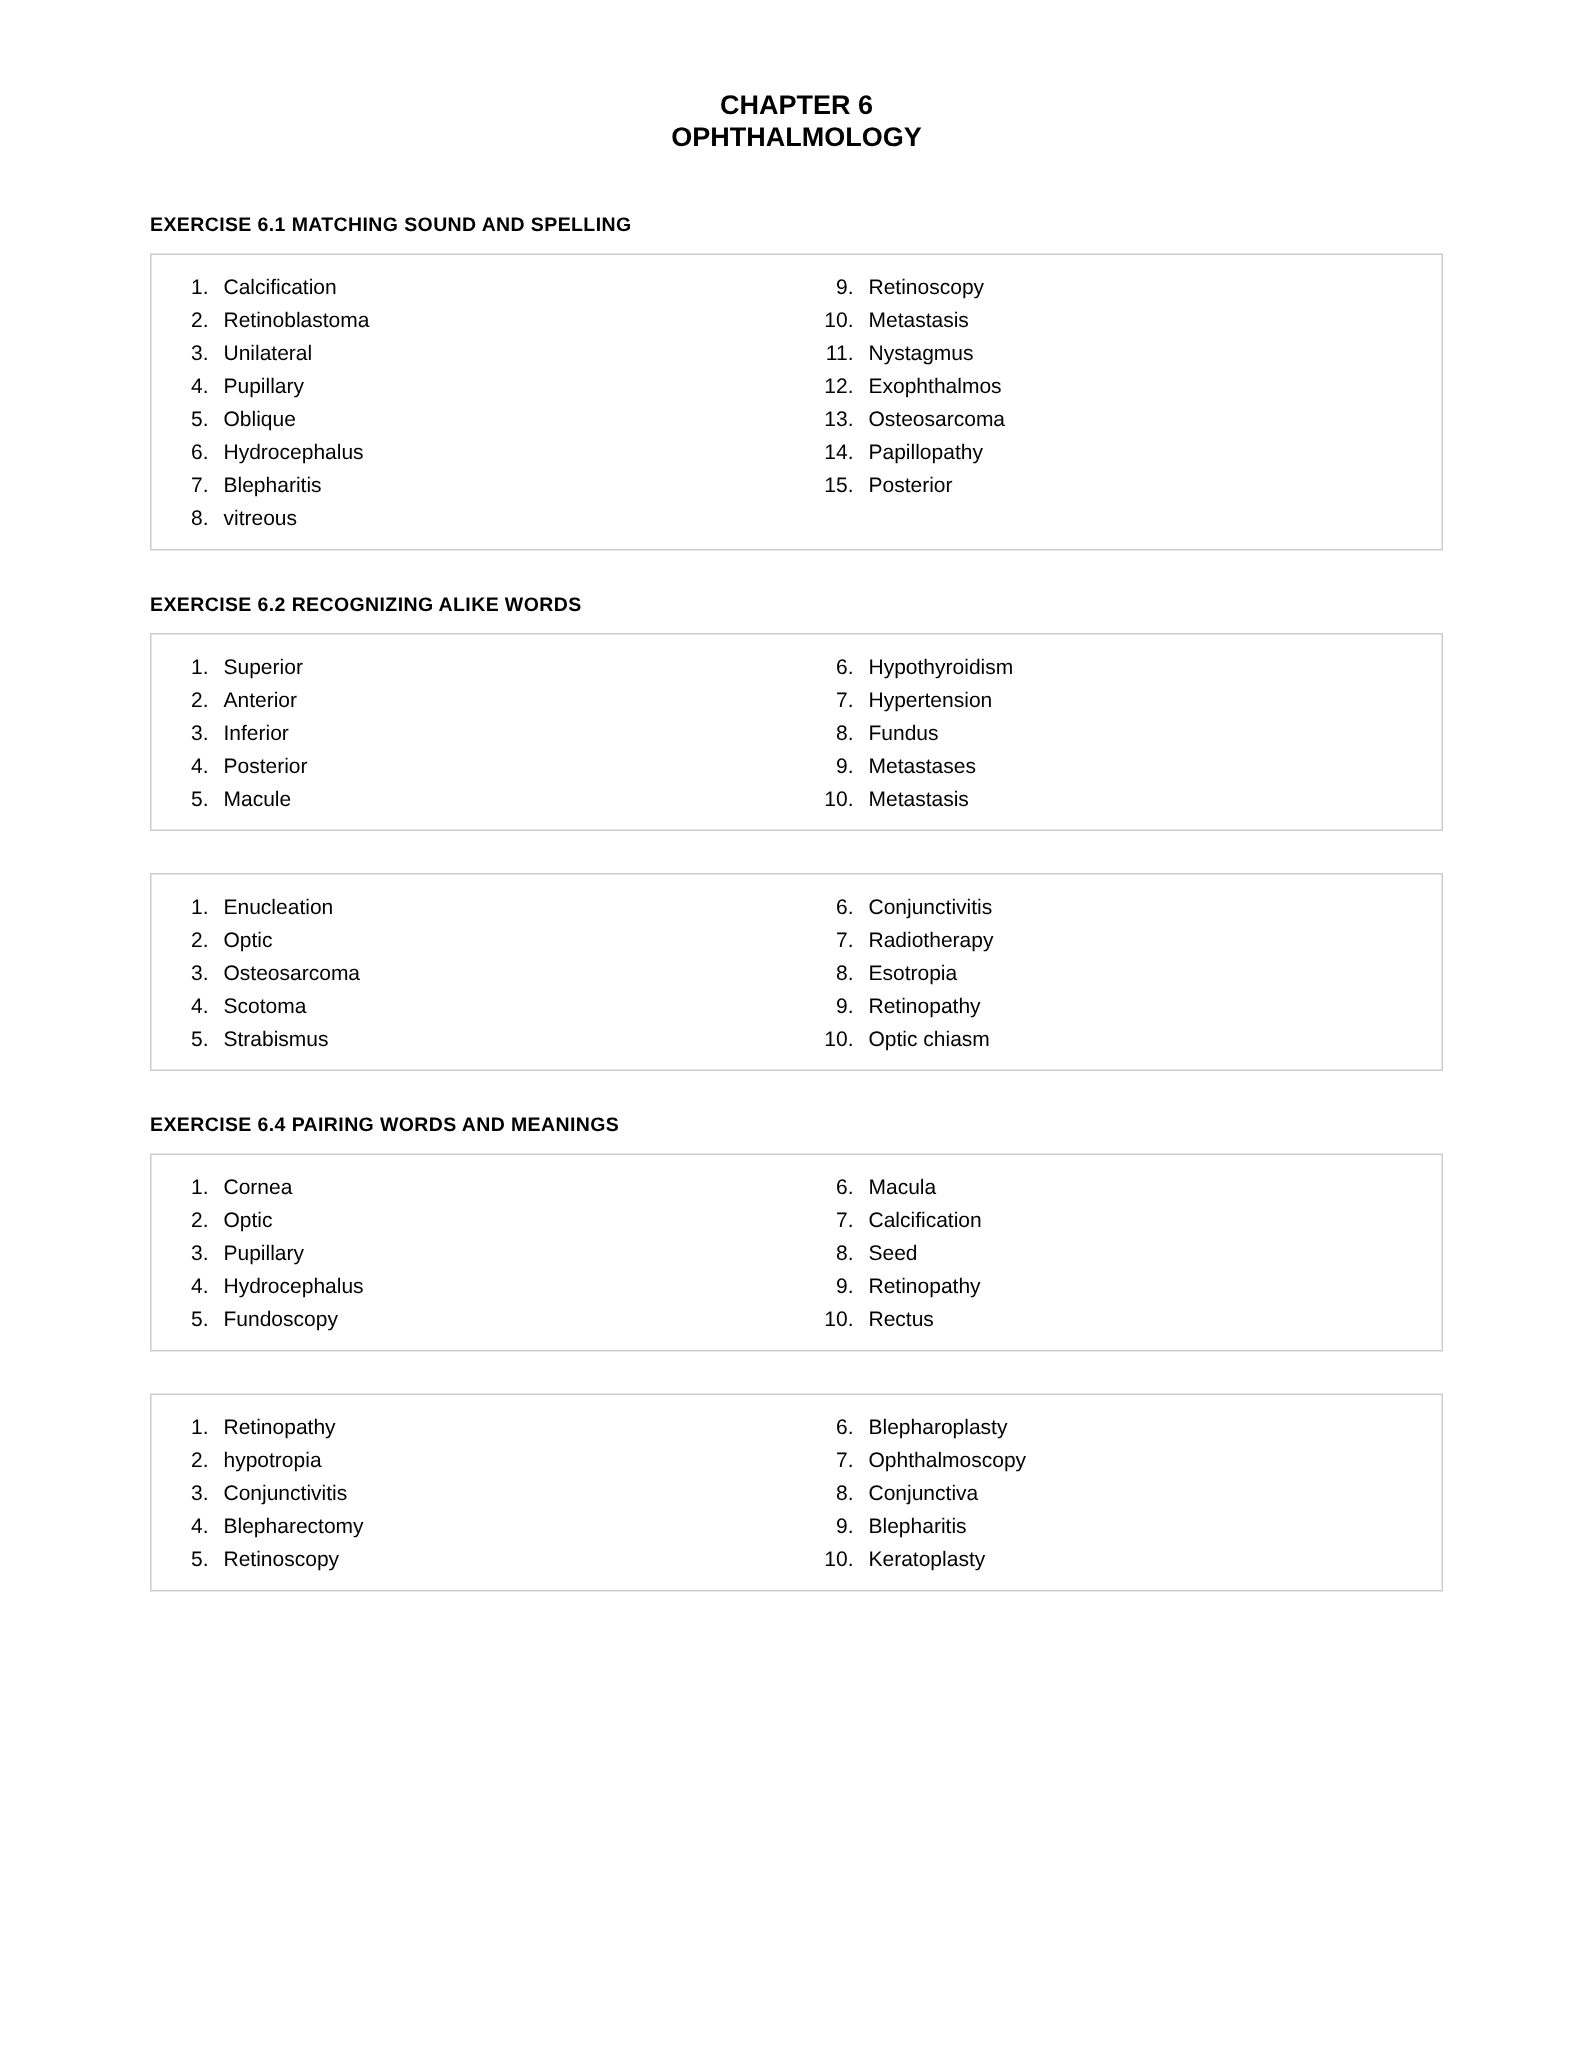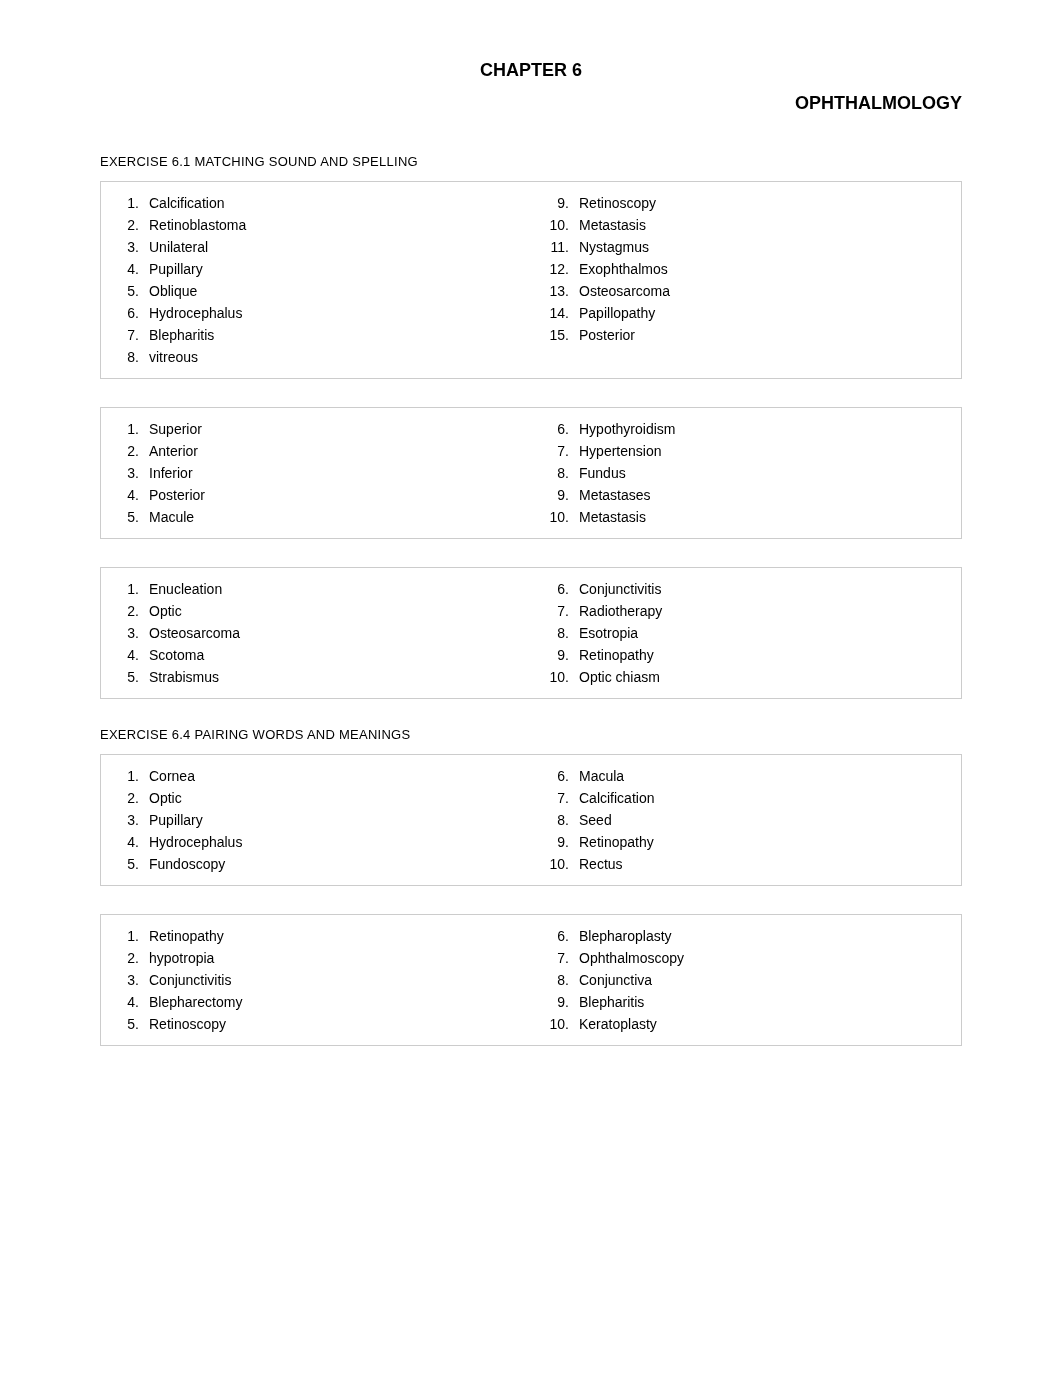--- a/index.html
+++ b/index.html
@@ -19,35 +19,34 @@
     }
 
     .page-header {
       text-align: center;
       margin-bottom: 40px;
     }
 
     .chapter-title {
       font-weight: bold;
       font-size: 18px;
-      margin-bottom: 12px;
+      margin-bottom: 0;
     }
 
     .chapter-subtitle {
       font-weight: bold;
       font-size: 18px;
-      text-align: right;
     }
 
     .exercise-section {
       margin-bottom: 28px;
     }
 
     .exercise-heading {
-      font-weight: normal;
+      font-weight: bold;
       font-size: 13px;
       margin-bottom: 12px;
       letter-spacing: 0.02em;
       margin-top: 16px;
     }
 
     .left-col {
       width: 50%;
     }
 
@@ -159,20 +158,21 @@
             <span class="item-text">Papillopathy</span>
           </div>
           <div class="item-row">
             <span class="item-num">15.</span>
             <span class="item-text">Posterior</span>
           </div>
         </div>
       </div>
     </div>
     <div class="exercise-section">
+      <div class="exercise-heading">EXERCISE 6.2 RECOGNIZING ALIKE WORDS</div>
       <div class="two-col-grid">
         <div class="col-section left-col">
           <div class="item-row">
             <span class="item-num">1.</span>
             <span class="item-text">Superior</span>
           </div>
           <div class="item-row">
             <span class="item-num">2.</span>
             <span class="item-text">Anterior</span>
           </div>

